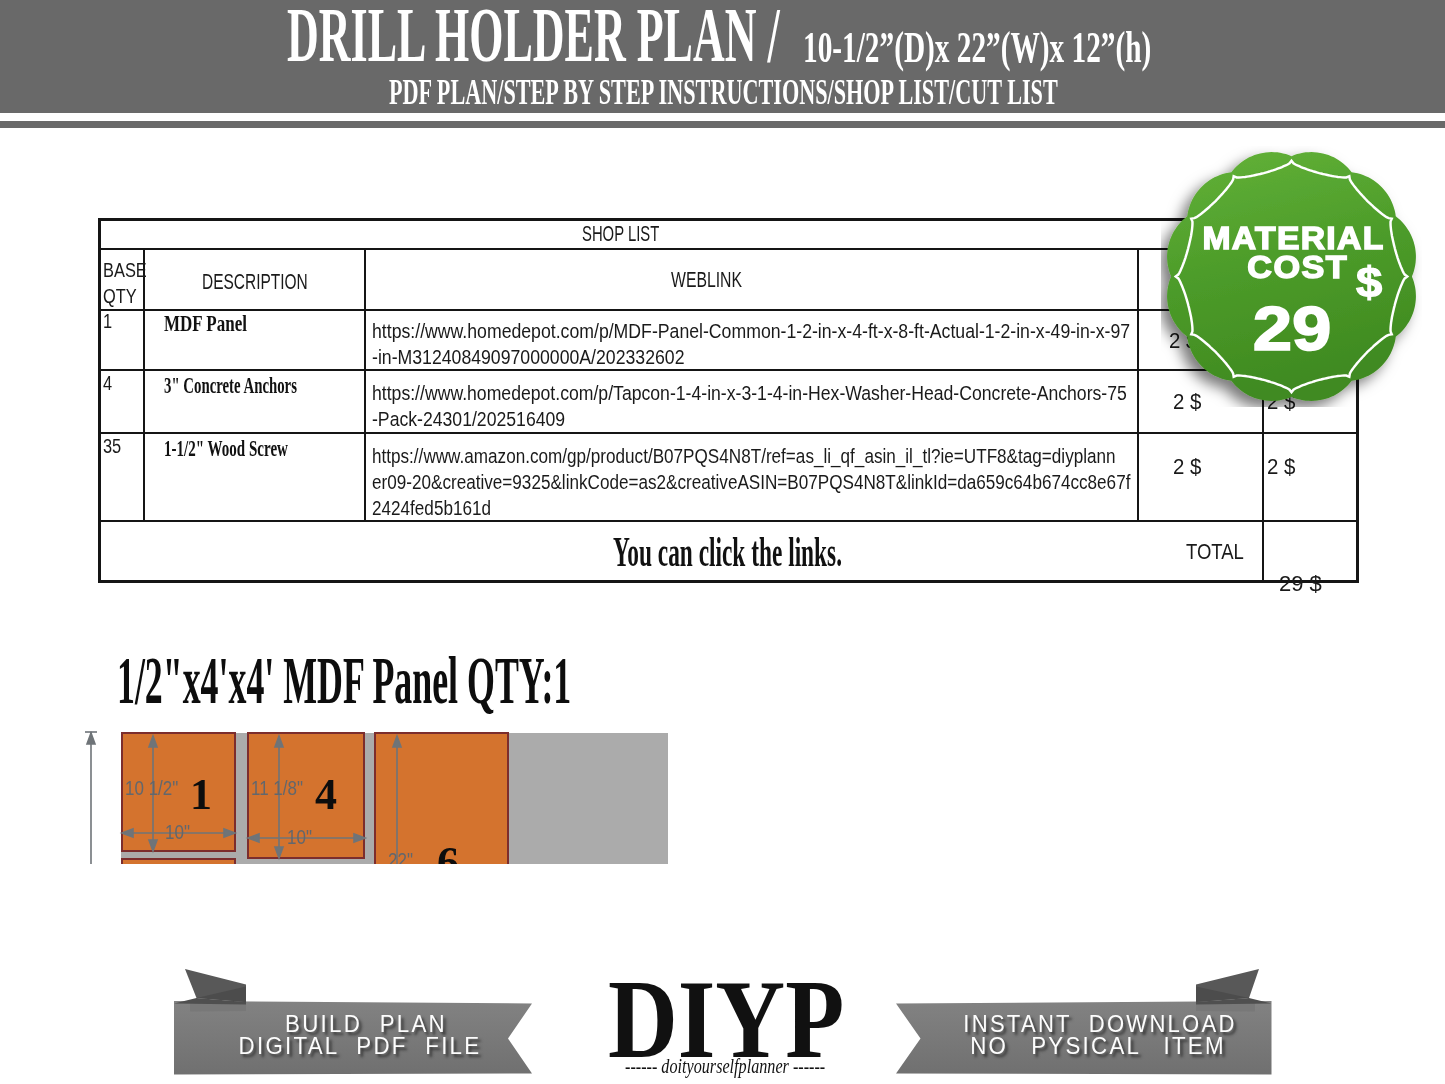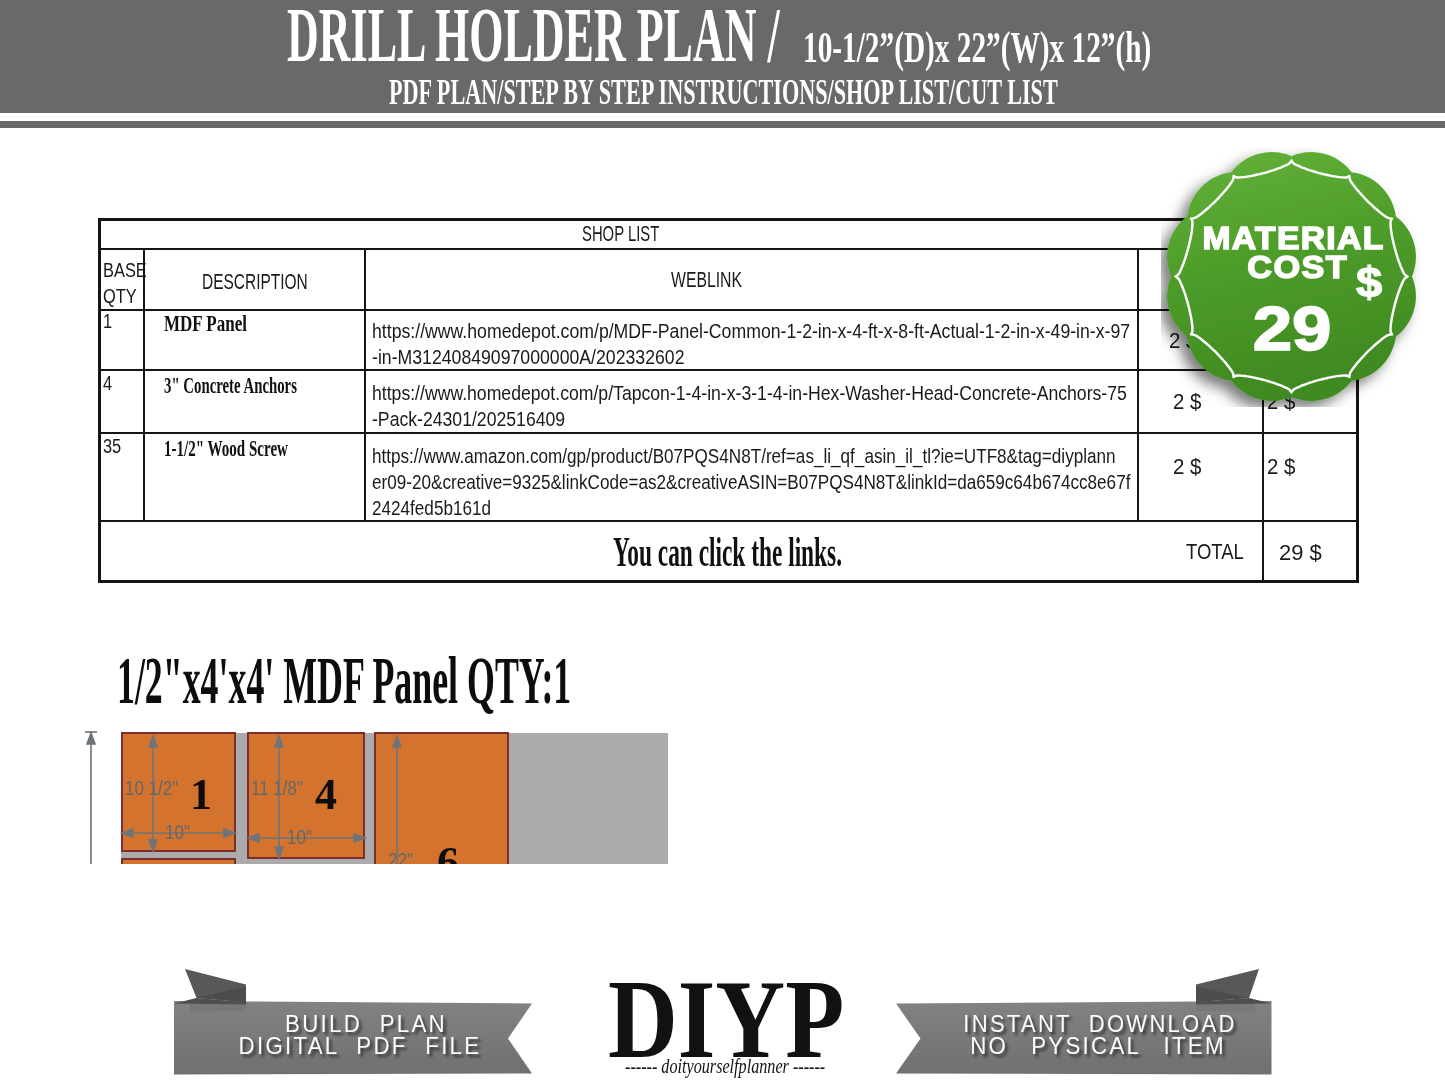--- a/index.html
+++ b/index.html
@@ -50,21 +50,21 @@
 <div id="u2" class="abs nw sx" style="left:372px;top:380px;font-size:20.5px;line-height:26px;transform:scaleX(0.860)"><span id="w2">https://www.homedepot.com/p/Tapcon-1-4-in-x-3-1-4-in-Hex-Washer-Head-Concrete-Anchors-75</span><br>-Pack-24301/202516409</div>
 <div class="abs nw sx" style="left:1173px;top:390px;font-size:21.5px;transform:scaleX(0.95)">2 $</div>
 <div class="abs nw sx" style="left:1267px;top:390px;font-size:21.5px;transform:scaleX(0.95)">2 $</div>
 <div class="abs sx" style="left:103px;top:434px;font-size:20.5px;transform:scaleX(0.8)">35</div>
 <div id="d3" class="abs serif nw sx" style="left:164px;top:435px;font-size:23.5px;font-weight:bold;color:#111;transform:scaleX(0.640)">1-1/2" Wood Screw</div>
 <div id="u3" class="abs nw sx" style="left:372px;top:443px;font-size:20.5px;line-height:26px;transform:scaleX(0.835)"><span id="w3">https://www.amazon.com/gp/product/B07PQS4N8T/ref=as_li_qf_asin_il_tl?ie=UTF8&amp;tag=diyplann</span><br>er09-20&amp;creative=9325&amp;linkCode=as2&amp;creativeASIN=B07PQS4N8T&amp;linkId=da659c64b674cc8e67f<br>2424fed5b161d</div>
 <div class="abs nw sx" style="left:1173px;top:455px;font-size:21.5px;transform:scaleX(0.95)">2 $</div>
 <div class="abs nw sx" style="left:1267px;top:455px;font-size:21.5px;transform:scaleX(0.95)">2 $</div>
 <div id="note" class="abs serif nw sx" style="left:613px;top:528px;font-size:42px;font-weight:bold;color:#111;transform:scaleX(0.556)">You can click the links.</div>
 <div class="abs nw sx" style="left:1186px;top:540px;font-size:21.5px;transform:scaleX(0.86)">TOTAL</div>
-<div class="abs nw sx" style="left:1279px;top:540px;font-size:22px;transform:scaleX(1.0)">29 $</div>
+<div class="abs nw sx" style="left:1279px;top:571px;font-size:22px;transform:scaleX(1.0)">29 $</div>
 </div>
 
 <svg class="abs" style="left:1161px;top:146px" width="261" height="261" viewBox="0 0 261 261">
 <defs>
 <linearGradient id="gg" x1="0" y1="0" x2="0.25" y2="1">
 <stop offset="0" stop-color="#63b238"></stop>
           <stop offset="0.5" stop-color="#4d9c2a"></stop>
           <stop offset="1" stop-color="#3f8a20"></stop>
 </linearGradient>
 <filter id="sh" x="-30%" y="-30%" width="160%" height="160%">

